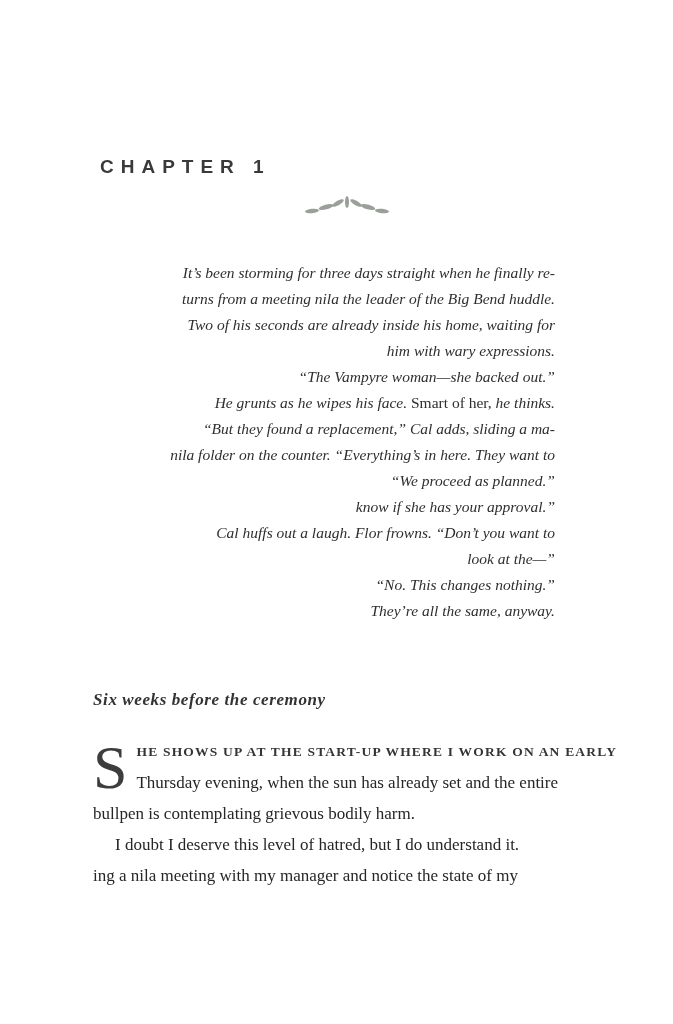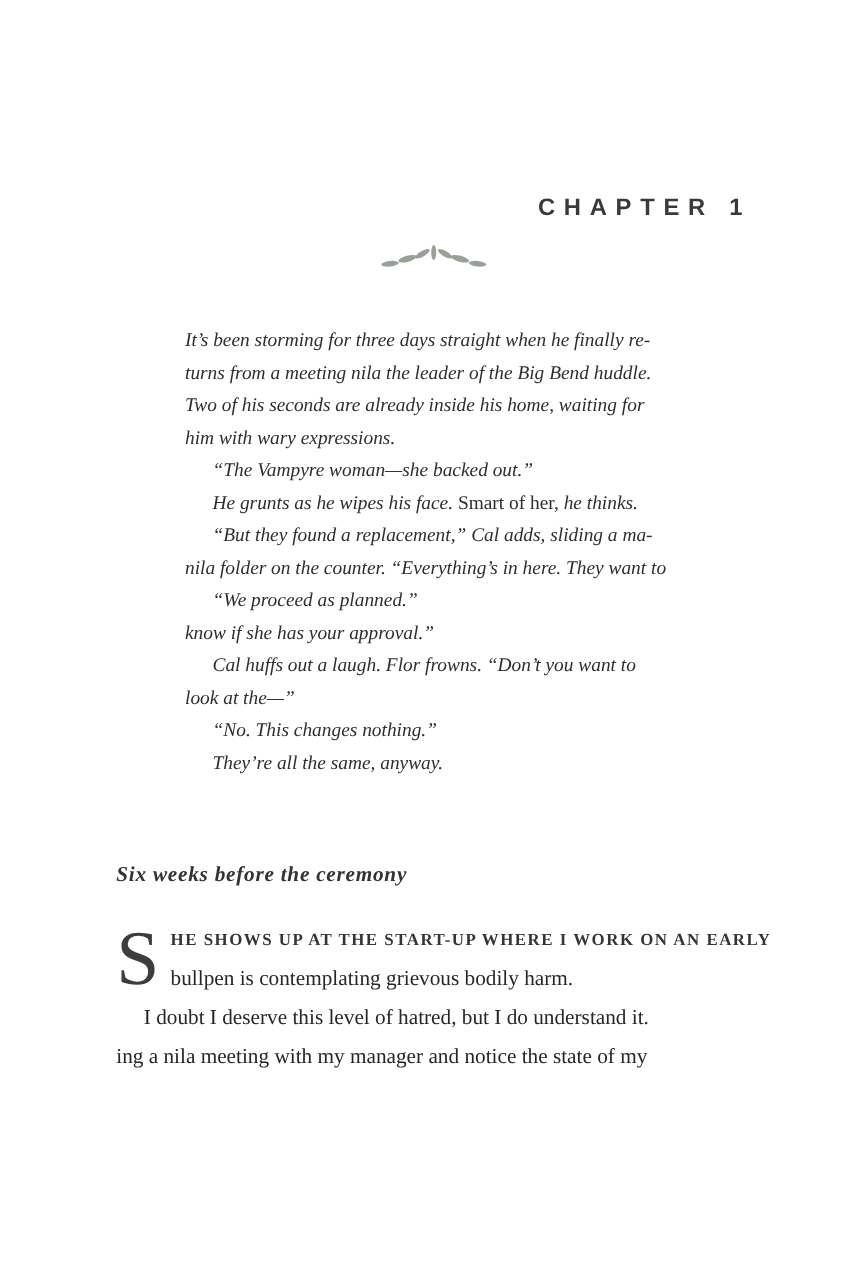--- a/index.html
+++ b/index.html
@@ -9,41 +9,41 @@
     height: 1024px;
     box-sizing: border-box;
     background: #ffffff;
     padding: 156px 72px 0 93px;
     overflow: hidden;
     font-family: "Liberation Serif", serif;
     color: #2b2b2b;
   }
   .chapter-title {
     margin: 0;
-    text-align: right;
+    text-align: left;
     text-indent: 7px;
     font-family: "Liberation Sans", sans-serif;
     font-size: 19px;
     font-weight: 700;
     letter-spacing: 7px;
     color: #3a3a3a;
   }
   .ornament-wrap {
     text-align: center;
     margin-top: 16px;
     height: 26px;
   }
   .prologue {
     margin: 40px 46px 0 55px;
     font-style: italic;
     font-size: 15.5px;
     line-height: 26px;
     color: #2e2e2e;
   }
-  .pline { white-space: nowrap; }
+  .pline { white-space: nowrap; text-align: right; }
   .pline.ind { text-indent: 22px; }
   .roman { font-style: normal; }
   .section-heading {
     margin-top: 66px;
     font-style: italic;
     font-weight: 700;
     font-size: 17px;
     letter-spacing: 0.6px;
     color: #333333;
   }
@@ -109,20 +109,21 @@
       <div class="pline ind"><span>“No. This changes nothing.”</span></div>
       <div class="pline ind"><span>They’re all the same, anyway.</span></div>
     </div>
 
   <div class="section-heading">Six weeks before the ceremony</div>
 
   <div class="body-text">
     <div class="para">
       <span class="dropcap">S</span>
       <div class="bline smallcaps">HE SHOWS UP AT THE START-UP WHERE I WORK ON AN EARLY</div>
+      <div class="bline">Thursday evening, when the sun has already set and the entire</div>
       <div class="bline">bullpen is contemplating grievous bodily harm.</div>
     </div>
     <div id="body-paragraphs">
         <div class="para">
           <div class="bline ind">I doubt I deserve this level of hatred, but I do understand it.</div>
           <div class="bline">ing a nila meeting with my manager and notice the state of my</div>
         </div>
       </div>
   </div>
 

